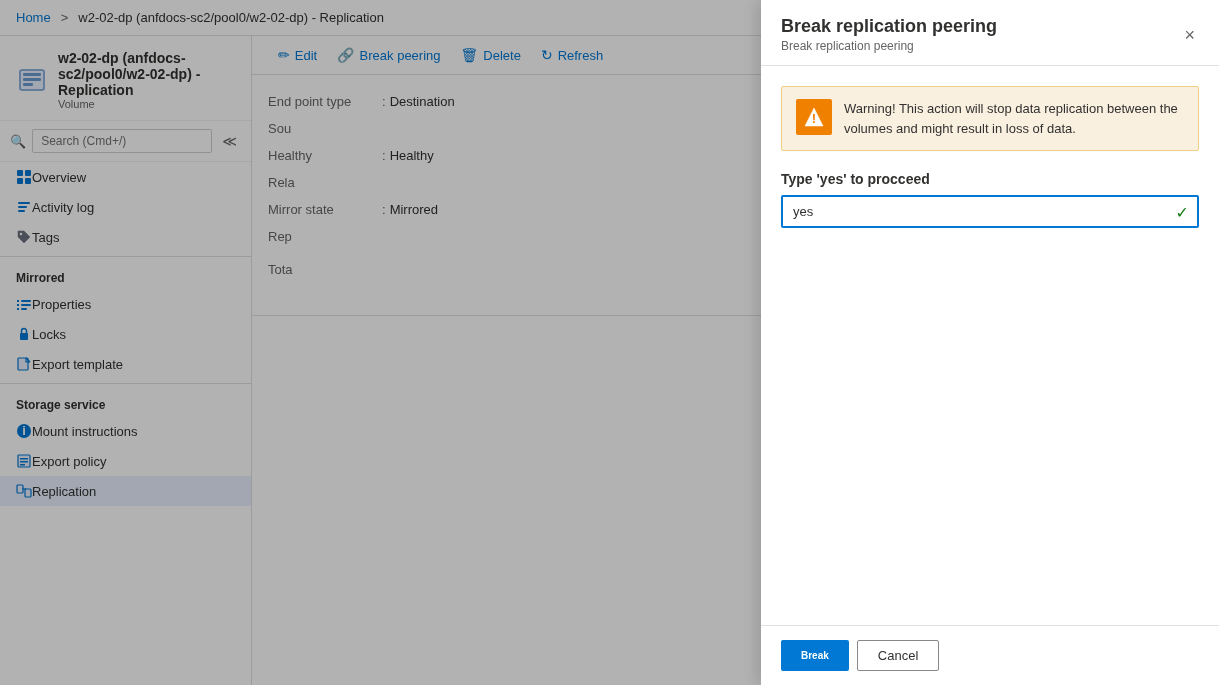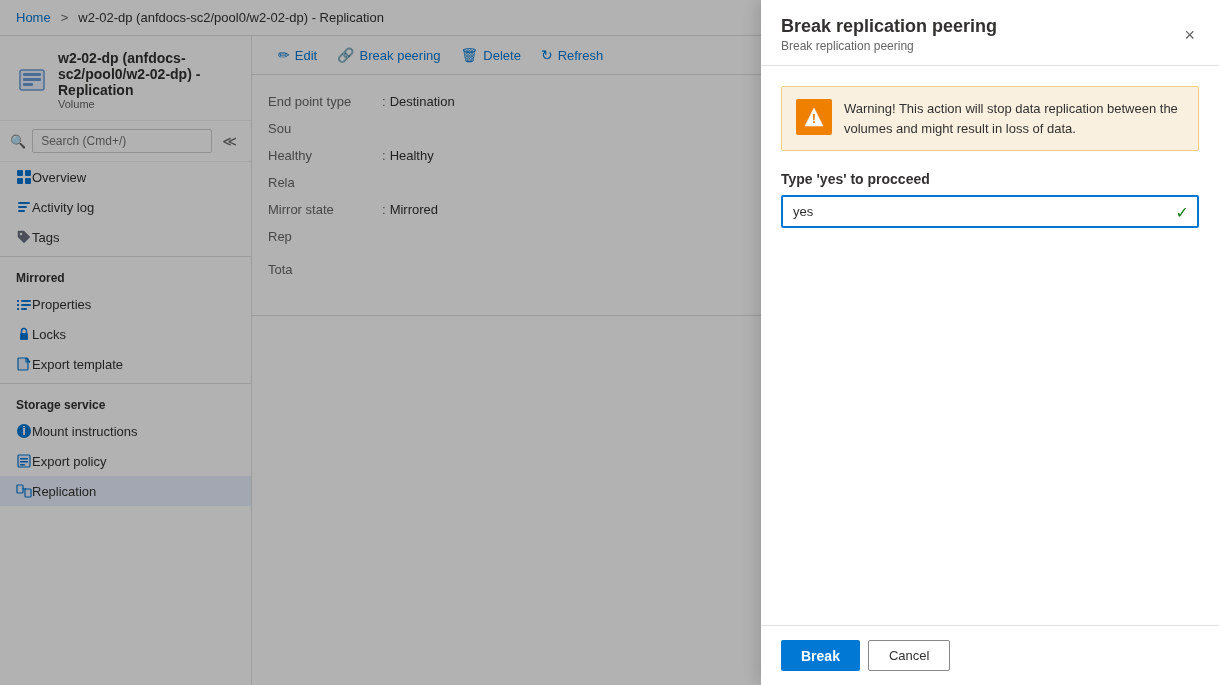--- a/index.html
+++ b/index.html
@@ -258,21 +258,21 @@
       border-top: 1px solid #e0e0e0;
       display: flex;
       gap: 8px;
       justify-content: flex-start;
     }
     .btn-primary {
       background: #0078d4;
       color: #fff;
       border: none;
       padding: 7px 20px;
-      font-size: 14px;
+      font-size: 10px;
       border-radius: 2px;
       cursor: pointer;
       font-weight: 600;
     }
     .btn-secondary {
       background: #fff;
       color: #323130;
       border: 1px solid #8a8886;
       padding: 7px 20px;
       font-size: 13px;

